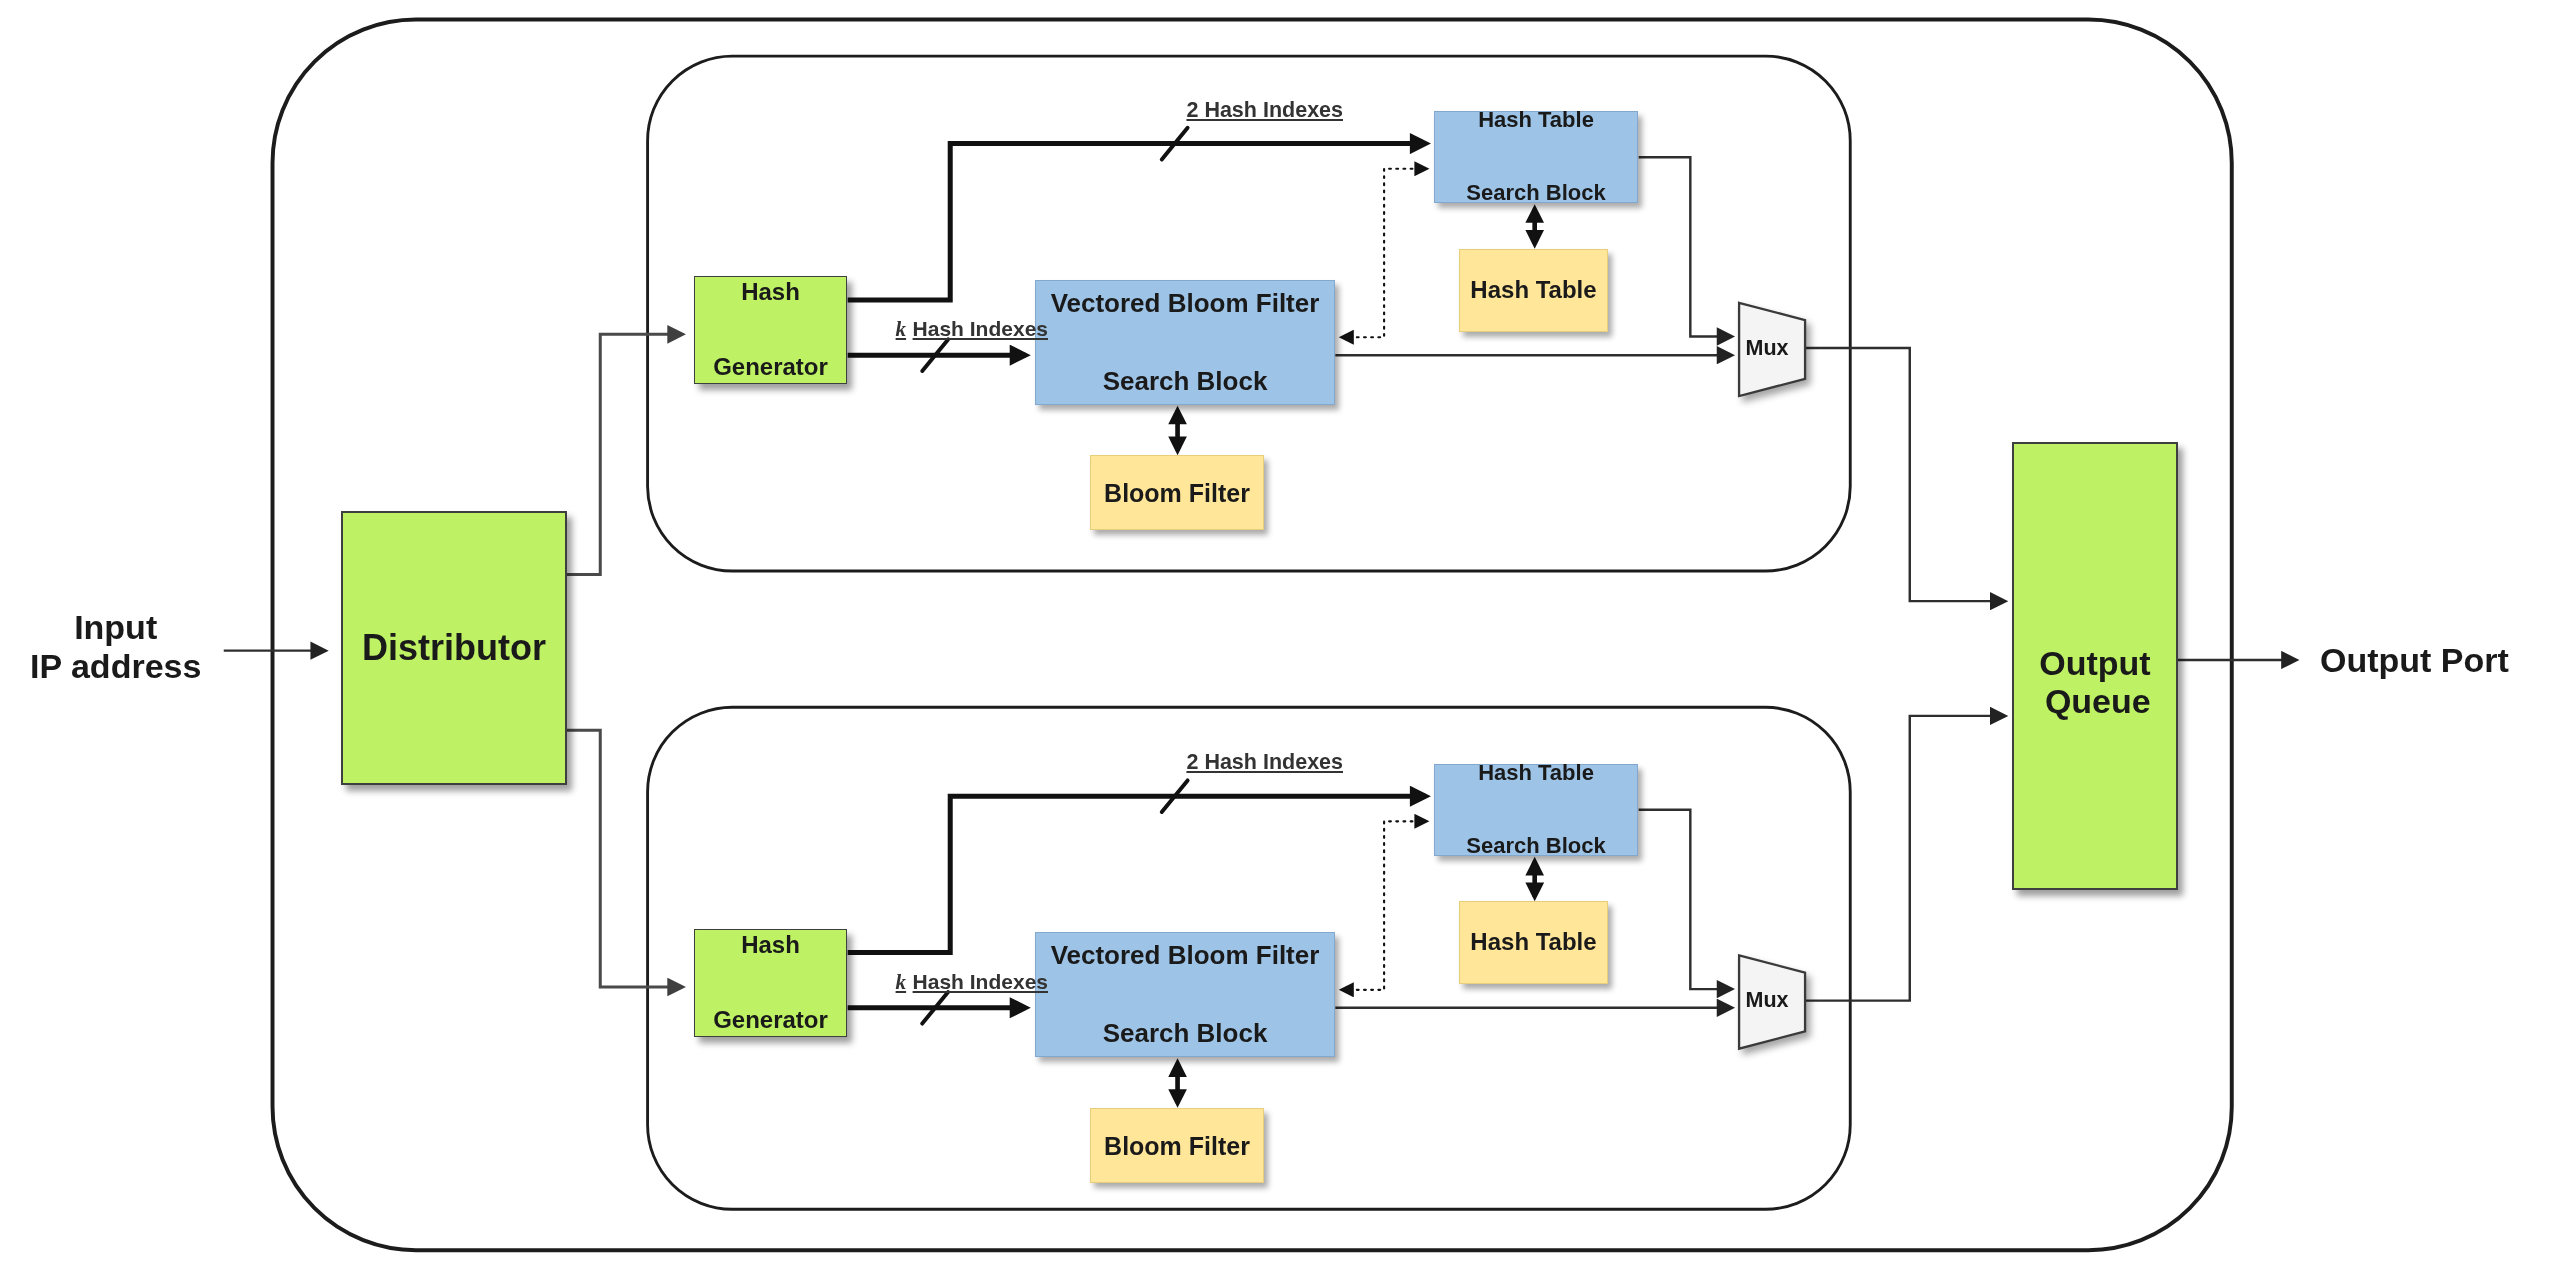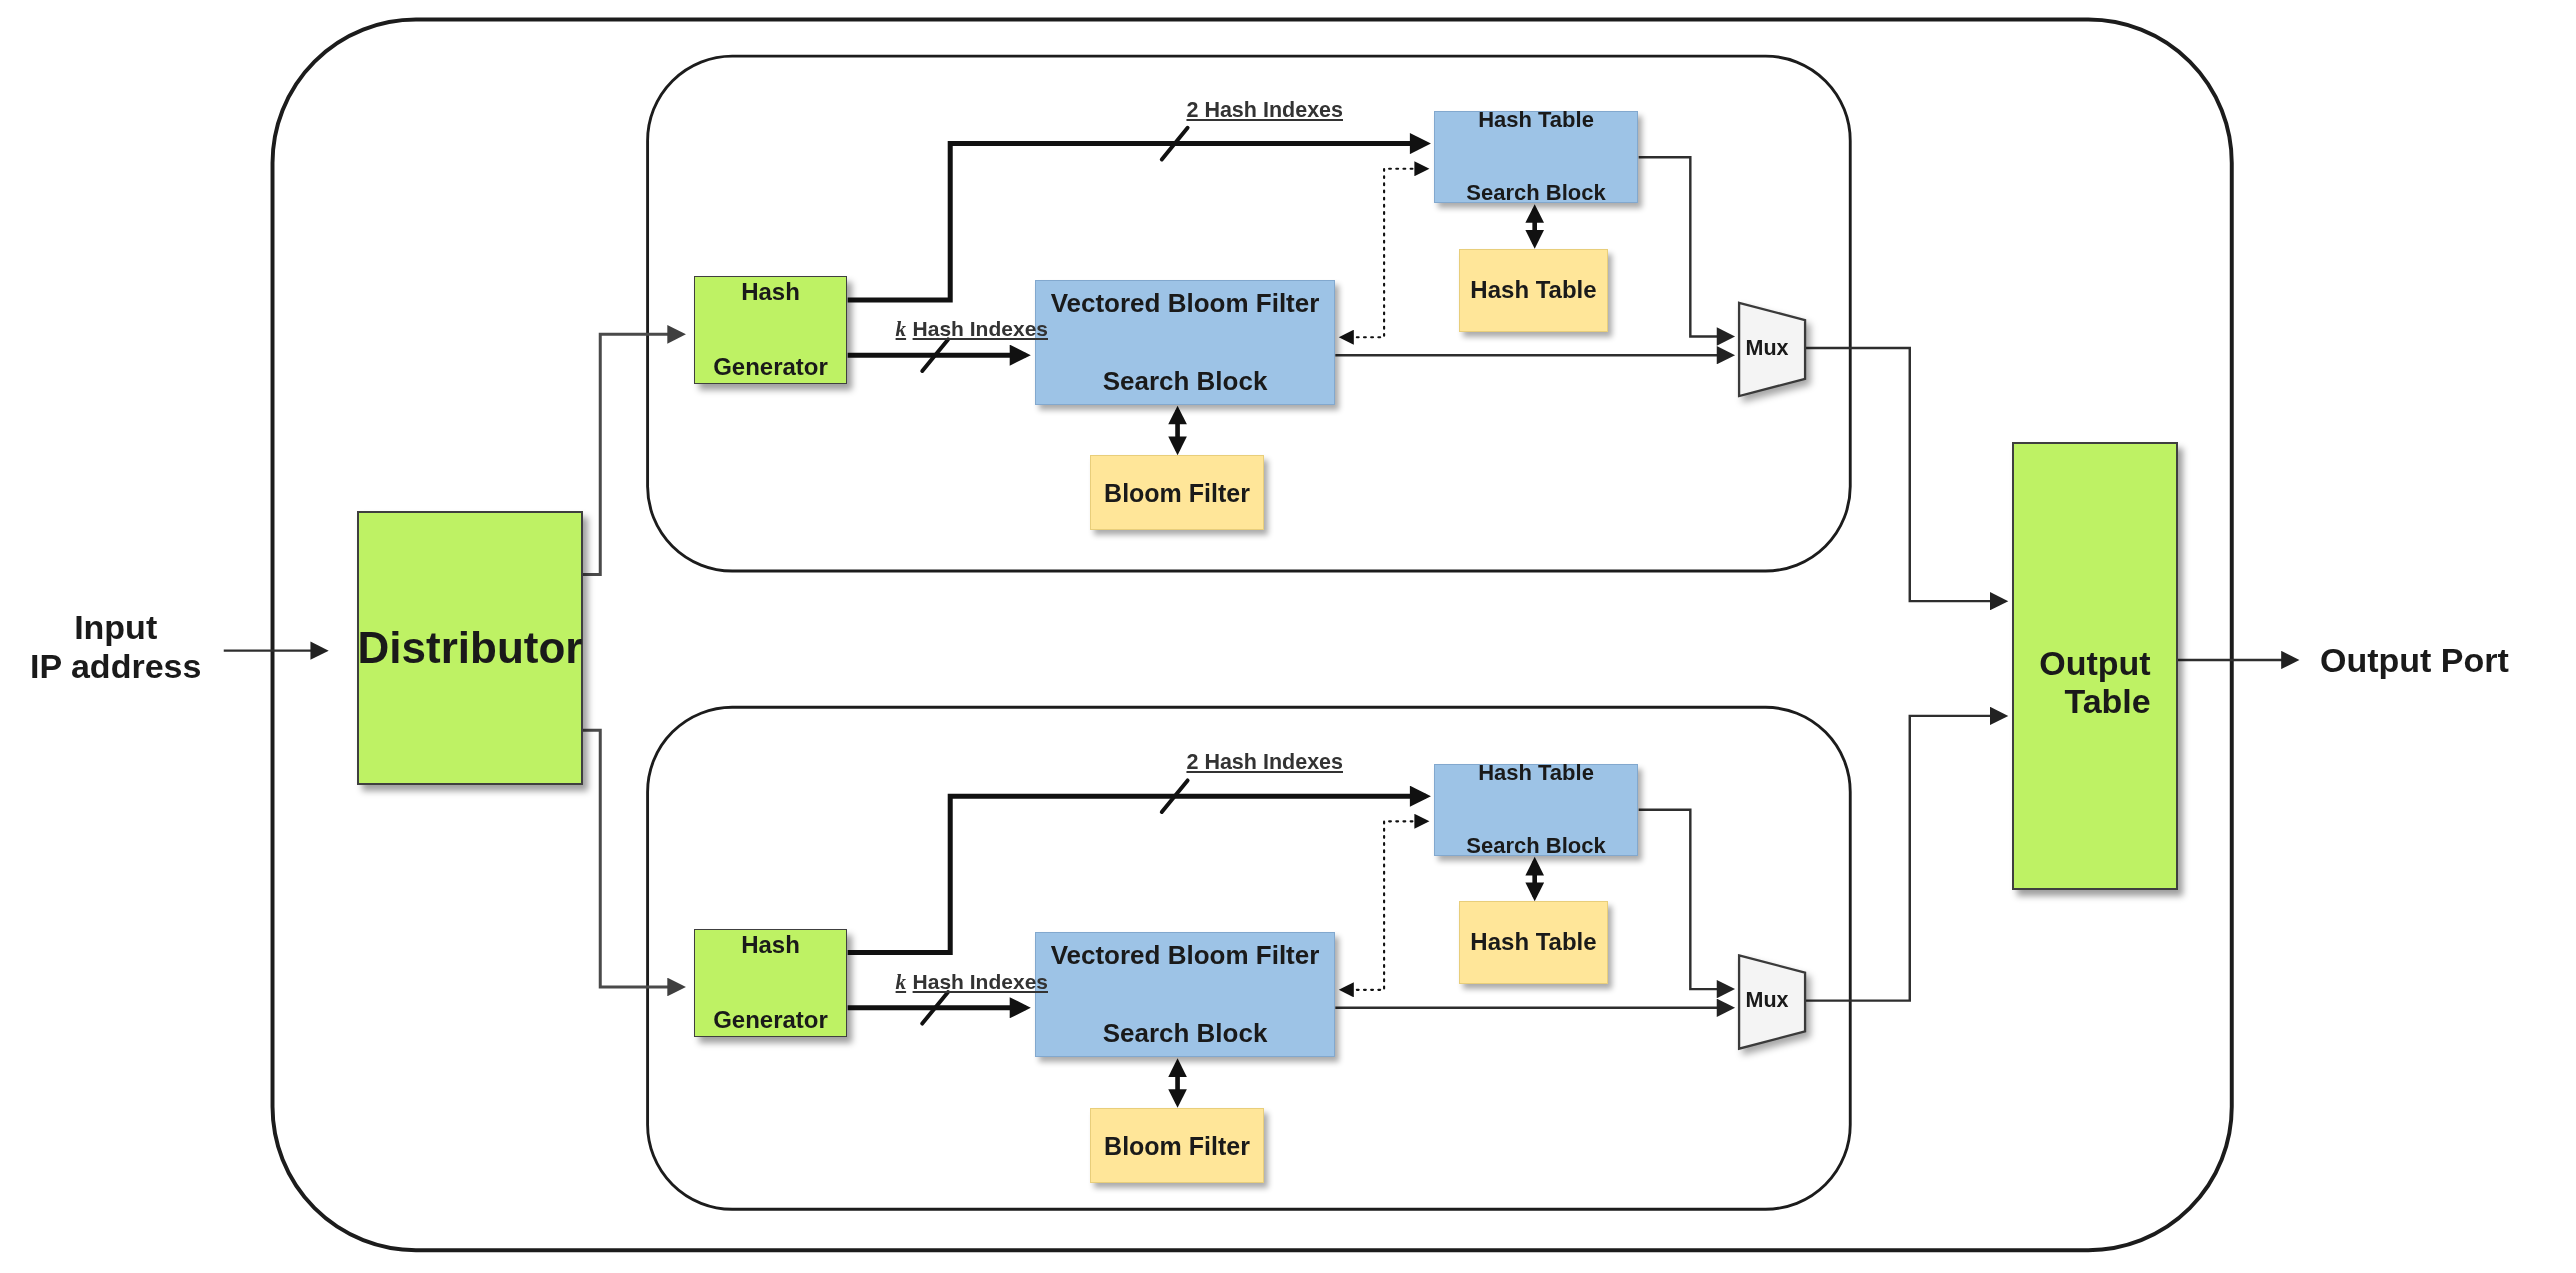--- a/index.html
+++ b/index.html
@@ -78,28 +78,28 @@
     <polygon points="2425,422 2517,446 2517,528 2425,552" fill="#f4f4f4" stroke="#3a3a3a" stroke-width="3.2" class="shadowed"></polygon>
     <polygon points="2425,1332 2517,1356 2517,1438 2425,1462" fill="#f4f4f4" stroke="#3a3a3a" stroke-width="3.2" class="shadowed"></polygon>
   </svg>
 
   <div class="lbl sidelbl" style="left:7.2px;top:608px;width:217px;font-size:34px;text-align:center;">
     <div>Input</div>
     <div>IP address</div>
   </div>
   <div class="lbl" style="left:2320px;top:641px;width:258px;font-size:34px;text-align:left;">Output Port</div>
 
-  <div class="box gray" style="left:357px;top:511px;width:226px;height:274px;font-size:44px;">
+  <div class="box gray" style="left:341px;top:511px;width:226px;height:274px;font-size:36px;">
     <div>Distributor</div>
   </div>
 
   <div class="box gray" style="left:2012px;top:442px;width:166px;height:448px;font-size:34px;">
     <div style="transform:translateY(16px);text-align:right;">
       <div>Output</div>
-      <div>Table</div>
+      <div>Queue</div>
     </div>
   </div>
 
   <div class="box gray" style="left:694px;top:276px;width:153px;height:108px;font-size:24px;border-width:1.8px;">
     <div>Hash</div>
     <div>Generator</div>
   </div>
   <div class="box blue" style="left:1035px;top:280px;width:300px;height:125px;font-size:26px;">
     <div>Vectored Bloom Filter</div>
     <div>Search Block</div>

